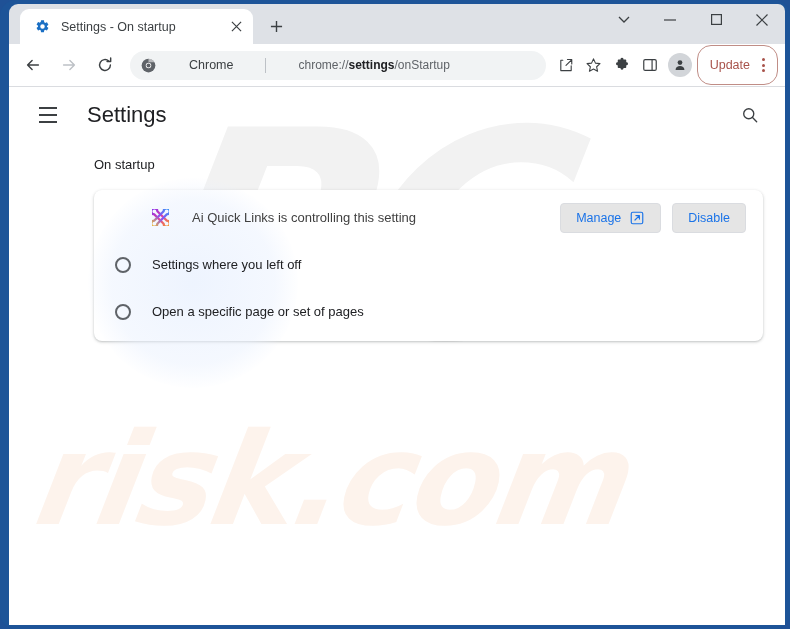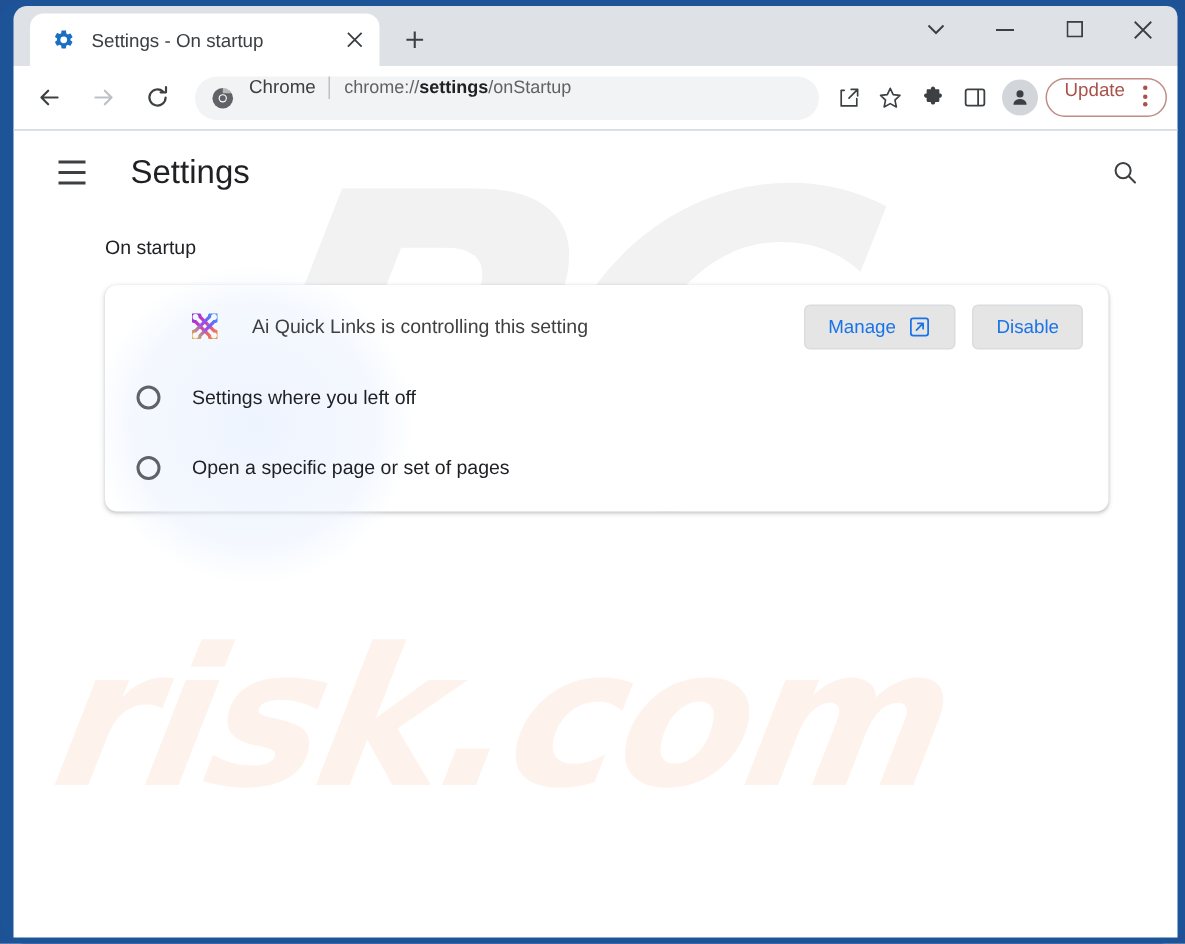--- a/index.html
+++ b/index.html
@@ -97,23 +97,25 @@
     display: flex; align-items: center; justify-content: center;
     border-radius: 50%;
     flex: 0 0 30px;
   }
   #omnibox {
     flex: 1;
     height: 29px;
     background: #f1f3f4;
     border-radius: 15px;
     display: flex;
+    align-items: center;
     padding: 0 12px 0 11px;
     margin: 0 6px 0 4px;
     min-width: 0;
+    gap: 23px;
   }
   #chrome-brand-icon { flex: 0 0 17px; display:flex; align-items:center; }
   #chrome-brand-label {
     font-size: 12.5px;
     color: #3c4043;
     margin-left: 8px;
     white-space: nowrap;
   }
   #omnibox-sep {
     width: 1px; height: 15px;
@@ -137,24 +139,25 @@
   }
   #avatar-btn {
     width: 24px; height: 24px;
     border-radius: 50%;
     background: #d2d5d9;
     display: flex; align-items: center; justify-content: center;
     margin: 0 5px 0 4px;
     flex: 0 0 24px;
   }
   #update-pill {
-    height: 26px;
+    height: 40px;
     border: 1px solid #c08d86;
     border-radius: 14px;
     display: flex;
+    align-items: center;
     padding: 0 4px 0 12px;
     flex: 0 0 auto;
   }
   #update-label {
     font-size: 12.5px;
     color: #a8524a;
     white-space: nowrap;
   }
   #update-menu-dots {
     width: 20px; height: 22px;
@@ -236,20 +239,21 @@
     width: 34px; height: 34px;
     display: flex; align-items: center; justify-content: center;
     flex: 0 0 34px;
   }
 
   
   #content-area {
     position: relative;
     padding: 0 0 0 61px;
     z-index: 3;
+    margin-left: 24px;
   }
   #section-title {
     font-size: 13px;
     color: #202124;
     margin-top: 14px;
     margin-bottom: 18px;
   }
 
   #startup-card {
     width: 669px;

